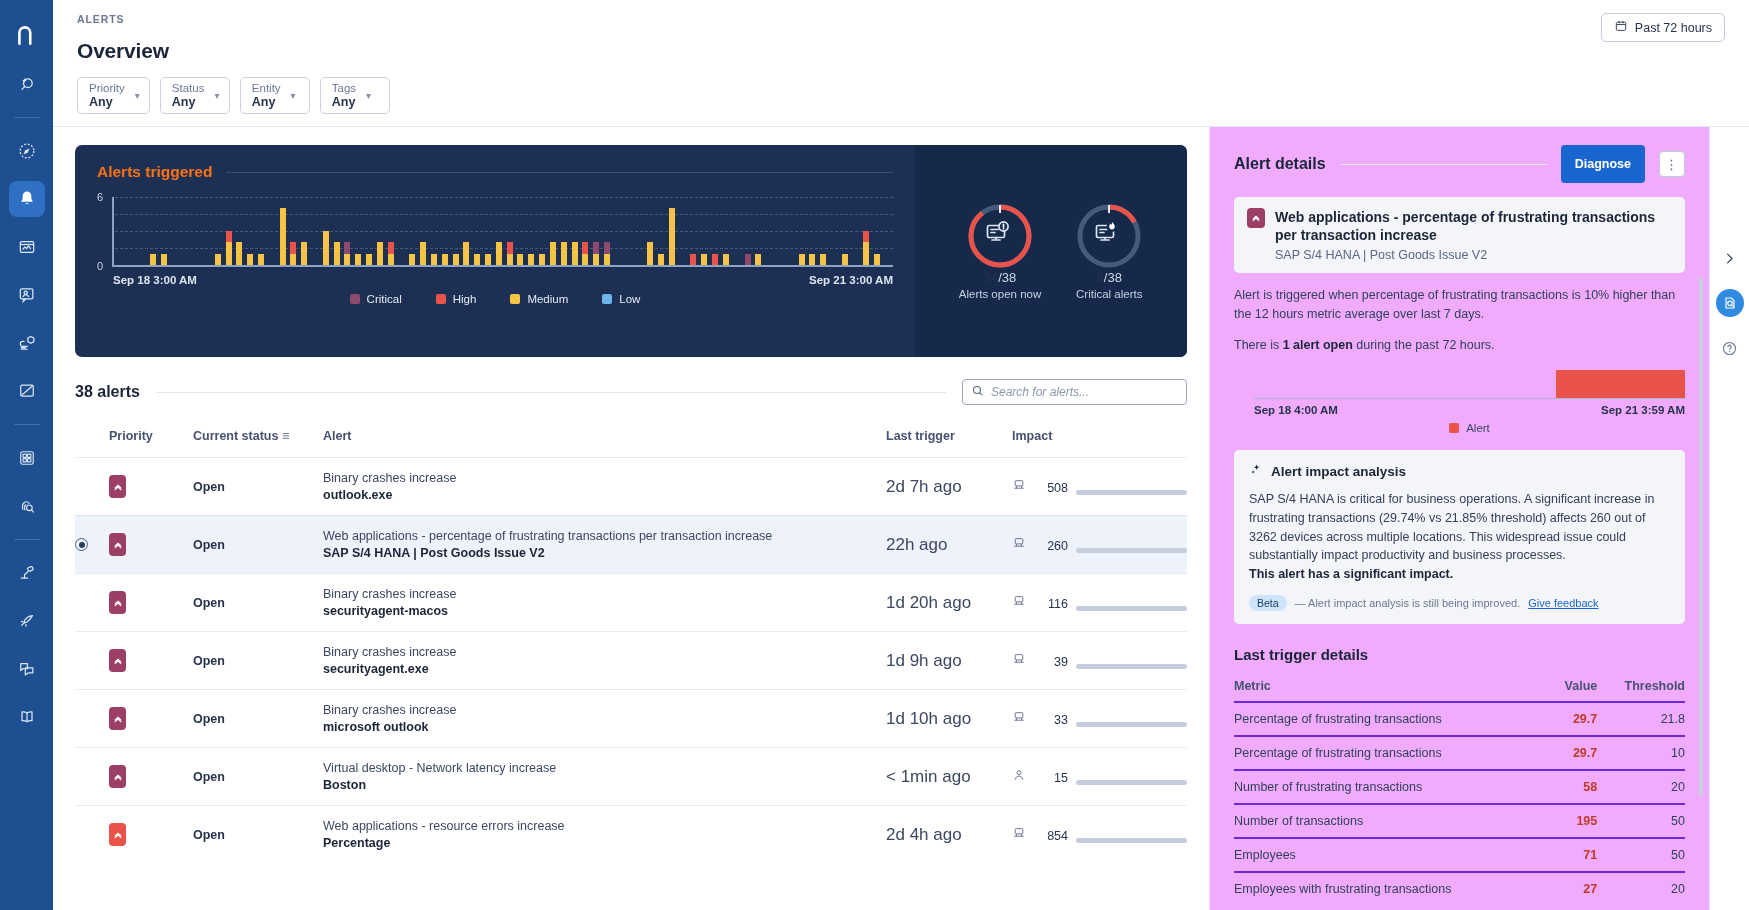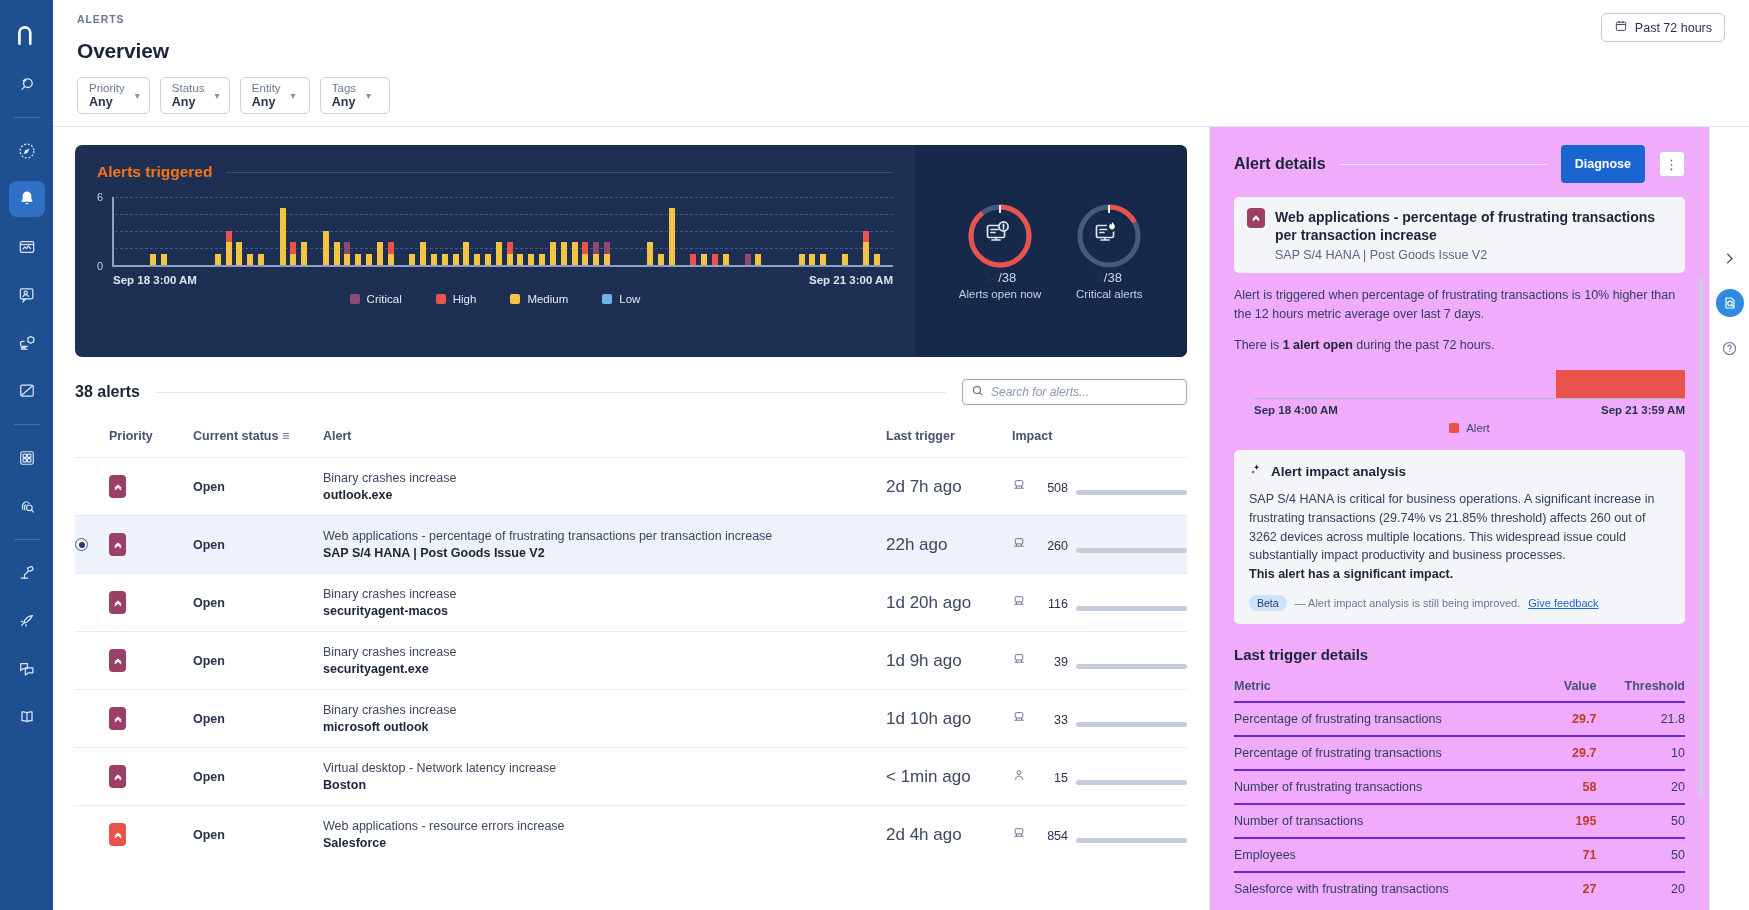--- a/index.html
+++ b/index.html
@@ -918,21 +918,21 @@
                   <td>
                     <div class="pbadge" style="background:#e9534a">
                       <svg width="10" height="10" viewBox="0 0 16 16" fill="none" stroke="#fff" stroke-width="1.8">
                         <path d="M3.4 9.4 8 5.2l4.6 4.2M3.4 12.2 8 8l4.6 4.2" stroke-linecap="round" stroke-linejoin="round"></path>
                       </svg>
                     </div>
                   </td>
                   <td><span class="status">Open</span></td>
                   <td>
                     <div class="a1">Web applications - resource errors increase</div>
-                    <div class="a2">Salesforce</div>
+                    <div class="a2">Percentage</div>
                   </td>
                   <td><span class="lt">2d 4h ago</span></td>
                   <td>
                     <div class="impact">
                       <span><svg width="14" height="14" viewBox="0 0 24 24" fill="none" stroke="#5a6685" stroke-width="1.5">
                           <rect x="5.5" y="4.5" width="13" height="9" rx="1.6"></rect>
                           <path d="M4 17.5h16M7.5 13.5v4M16.5 13.5v4"></path>
                         </svg></span>
                       <span class="icount">854</span>
                       <span class="track"><span class="fill" style="width:92%"></span></span>
@@ -1032,21 +1032,21 @@
                 <td class="l">Number of transactions</td>
                 <td class="v">195</td>
                 <td>50</td>
               </tr>
               <tr>
                 <td class="l">Employees</td>
                 <td class="v">71</td>
                 <td>50</td>
               </tr>
               <tr>
-                <td class="l">Salesforce with frustrating transactions</td>
+                <td class="l">Employees with frustrating transactions</td>
                 <td class="v">27</td>
                 <td>20</td>
               </tr>
             </tbody>
         </table>
         <div class="ltd-scroll"></div>
       </div>
 
       <div class="rail">
         <div class="rail-ico">

